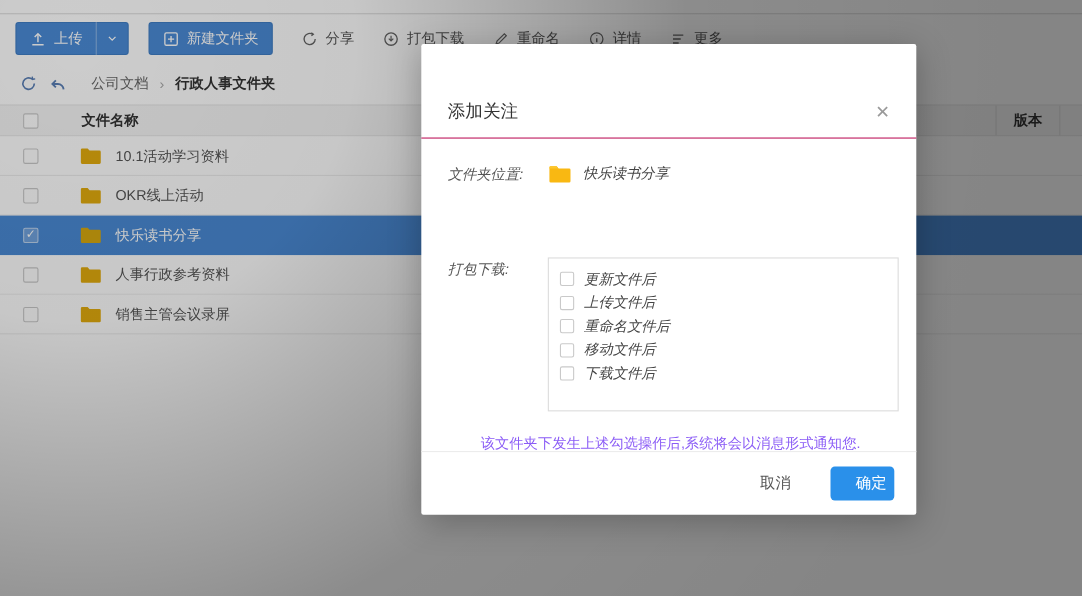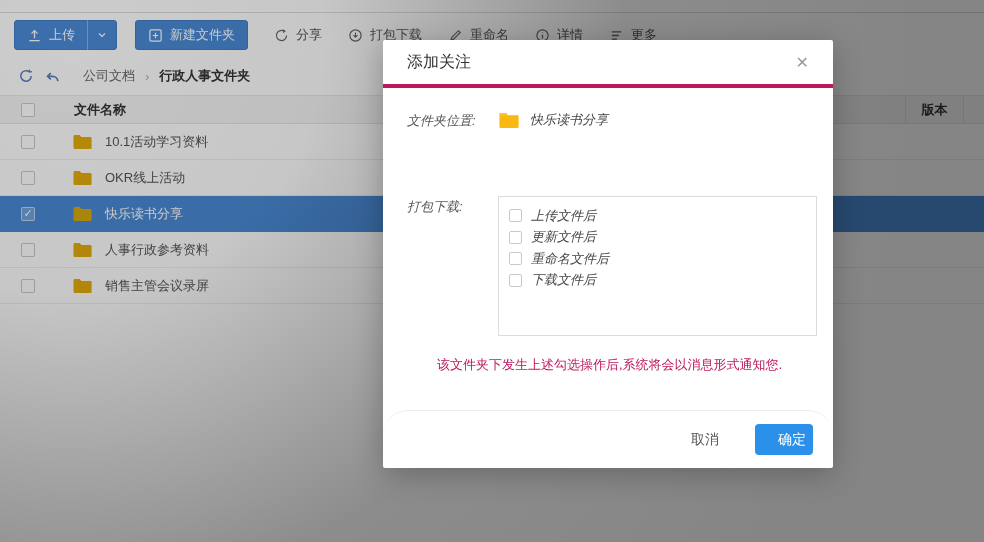--- a/index.html
+++ b/index.html
@@ -80,41 +80,41 @@
       rgba(0,0,0,.45) 66%, rgba(0,0,0,.48) 100%);
   }
 
   
   .modal {
     position:absolute; left:383px; top:40px; width:450px; height:428px;
     background:#fff; border-radius:2px; box-shadow:0 6px 30px rgba(0,0,0,.25);
     display:flex; flex-direction:column;
   }
   .modal-head {
-    height:48px; border-bottom:4px solid #be185d; display:flex; align-items:center;
-    padding:0 24px; justify-content:space-between; flex:0 0 auto;
+    height:48px; border-bottom:1px solid #be185d; display:flex; align-items:center;
+    padding:0 24px; justify-content:space-between; flex:0 0 auto;margin-top:38px;
   }
   .modal-title { font-size:16px; color:#333; }
   .modal-close { color:#9a9a9a; font-size:16px; cursor:pointer; }
   .modal-body { position:relative; flex:1; }
   .form-row { position:absolute; left:24px; display:flex;font-style:italic; }
   .form-label { width:91px; color:#555; flex:0 0 auto; padding-top:2px; }
   .row-location { top:22px; align-items:center; }
   .loc-value { display:flex; align-items:center; gap:10px; color:#444; }
   .row-ops { top:108px; }
   .ops-box {
     width:319px; height:140px; border:1px solid #dcdcdc; background:#fff;
     padding:8px 10px; overflow:hidden;
   }
   .op-item { display:flex; align-items:center; gap:9px; height:21.5px; color:#444; cursor:pointer; }
   .op-item .cb { width:13px; height:13px; }
-  .note { position:absolute; left:54px; top:268px; width:382px; color:#be185d; }
+  .note { position:absolute; left:54px; top:268px; width:382px; color:#8b5cf6; }
   .modal-foot {
     height:58px; border-top:1px solid #ececec; flex:0 0 auto;
-    display:flex; align-items:center; justify-content:flex-end; gap:26px; padding-right:20px;border-radius:25px;
+    display:flex; align-items:center; justify-content:flex-end; gap:26px; padding-right:20px;
   }
   .btn-cancel { color:#555; font-size:14px; cursor:pointer; padding:6px 10px; }
   .btn-confirm {
     background:#2a90ea; color:#fff; font-size:14px; border:none; border-radius:4px;
     width:58px; height:31px; cursor:pointer;padding-left:16px;
   }
   .folder { display:block; }
 </style>
 </head>
 <body>
@@ -305,29 +305,33 @@
           </svg>
           <span>快乐读书分享</span>
         </span>
       </div>
 
       <div class="form-row row-ops">
         <span class="form-label">打包下载:</span>
         <div class="ops-box">
           <div class="op-item">
             <span class="cb"></span>
+            <span>更新文件后</span>
+          </div>
+          <div class="op-item">
+            <span class="cb"></span>
             <span>上传文件后</span>
           </div>
           <div class="op-item">
             <span class="cb"></span>
-            <span>更新文件后</span>
-          </div>
-          <div class="op-item">
-            <span class="cb"></span>
             <span>重命名文件后</span>
+          </div>
+          <div class="op-item">
+            <span class="cb"></span>
+            <span>移动文件后</span>
           </div>
           <div class="op-item">
             <span class="cb"></span>
             <span>下载文件后</span>
           </div>
         </div>
       </div>
 
       <div class="note">该文件夹下发生上述勾选操作后,系统将会以消息形式通知您.</div>
     </div>

